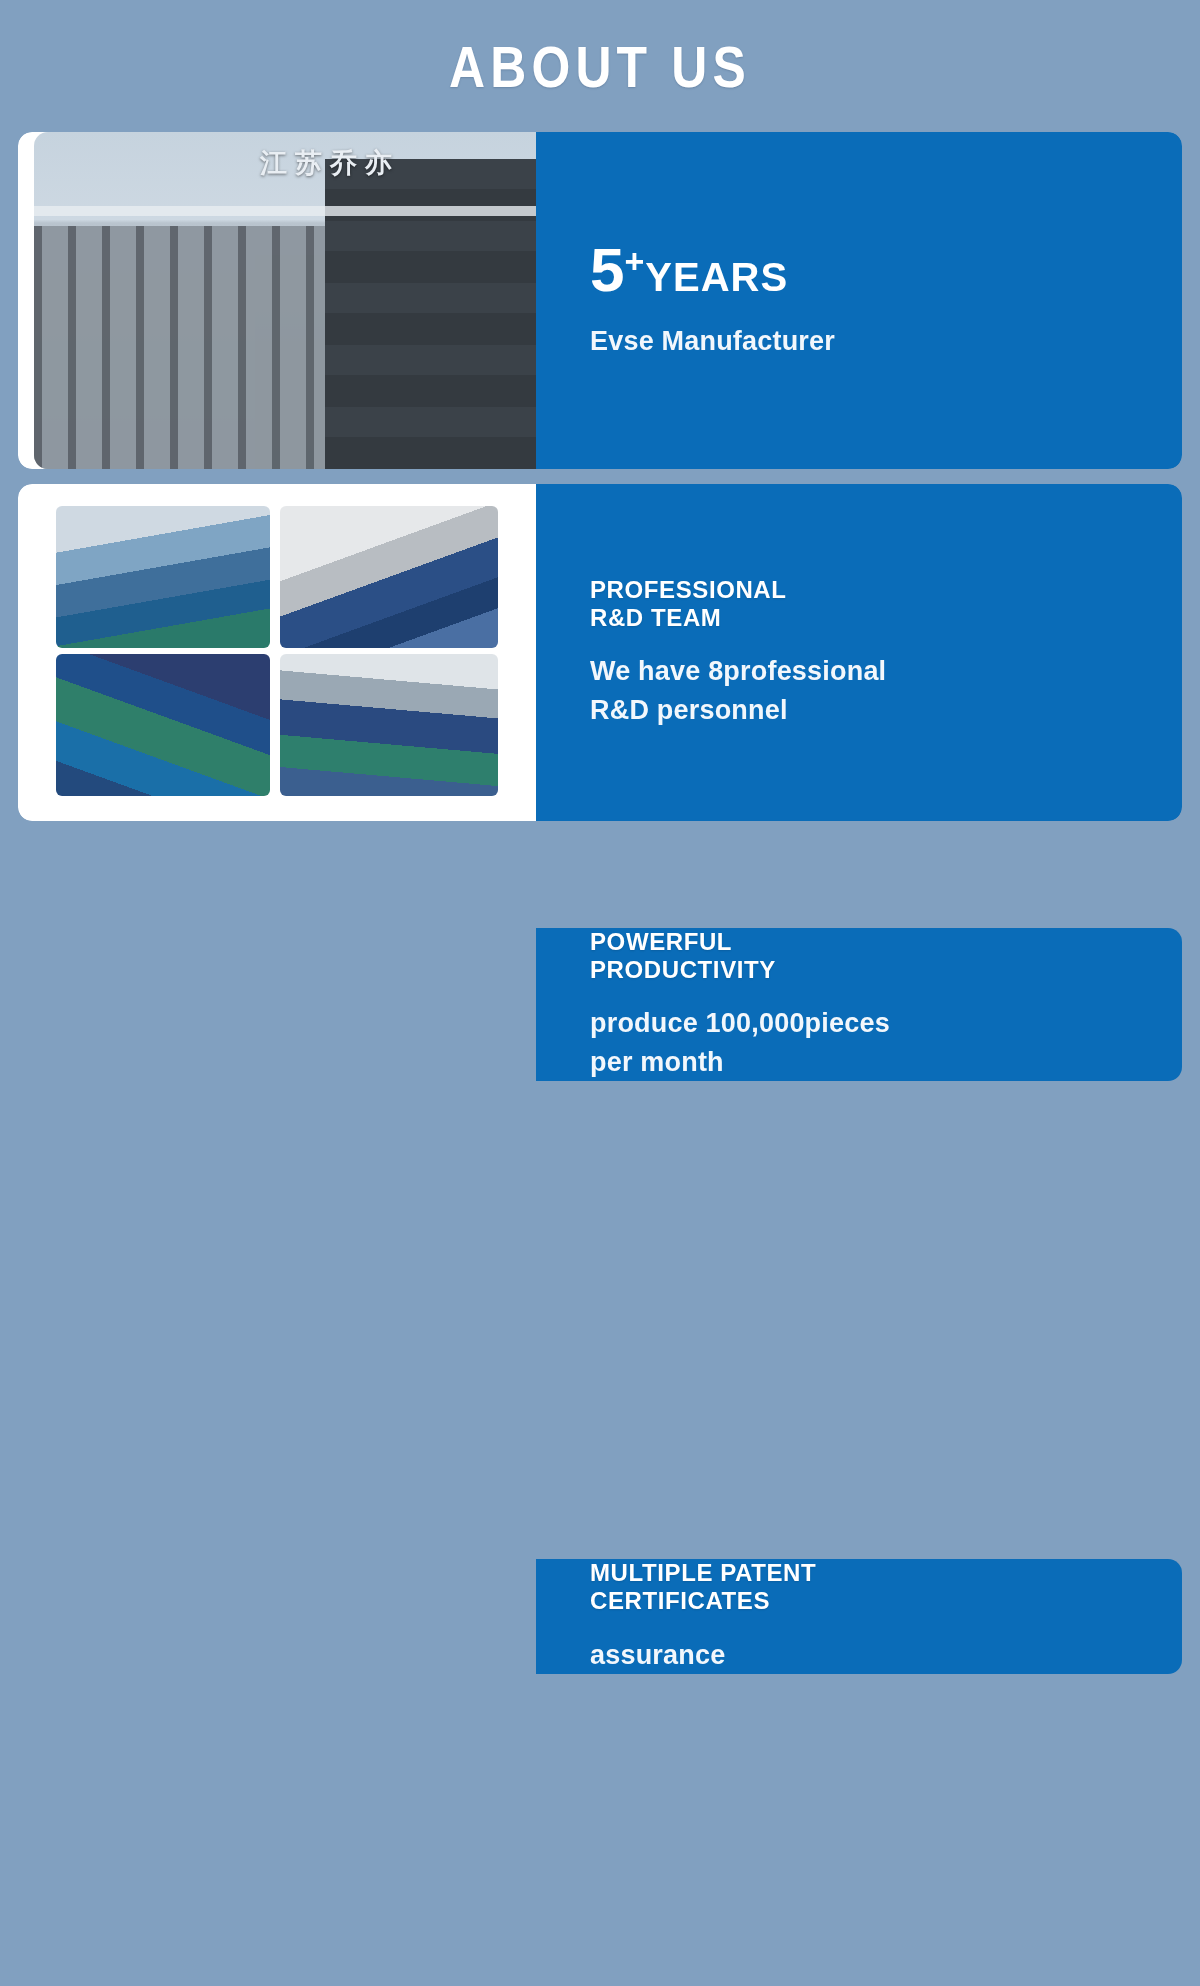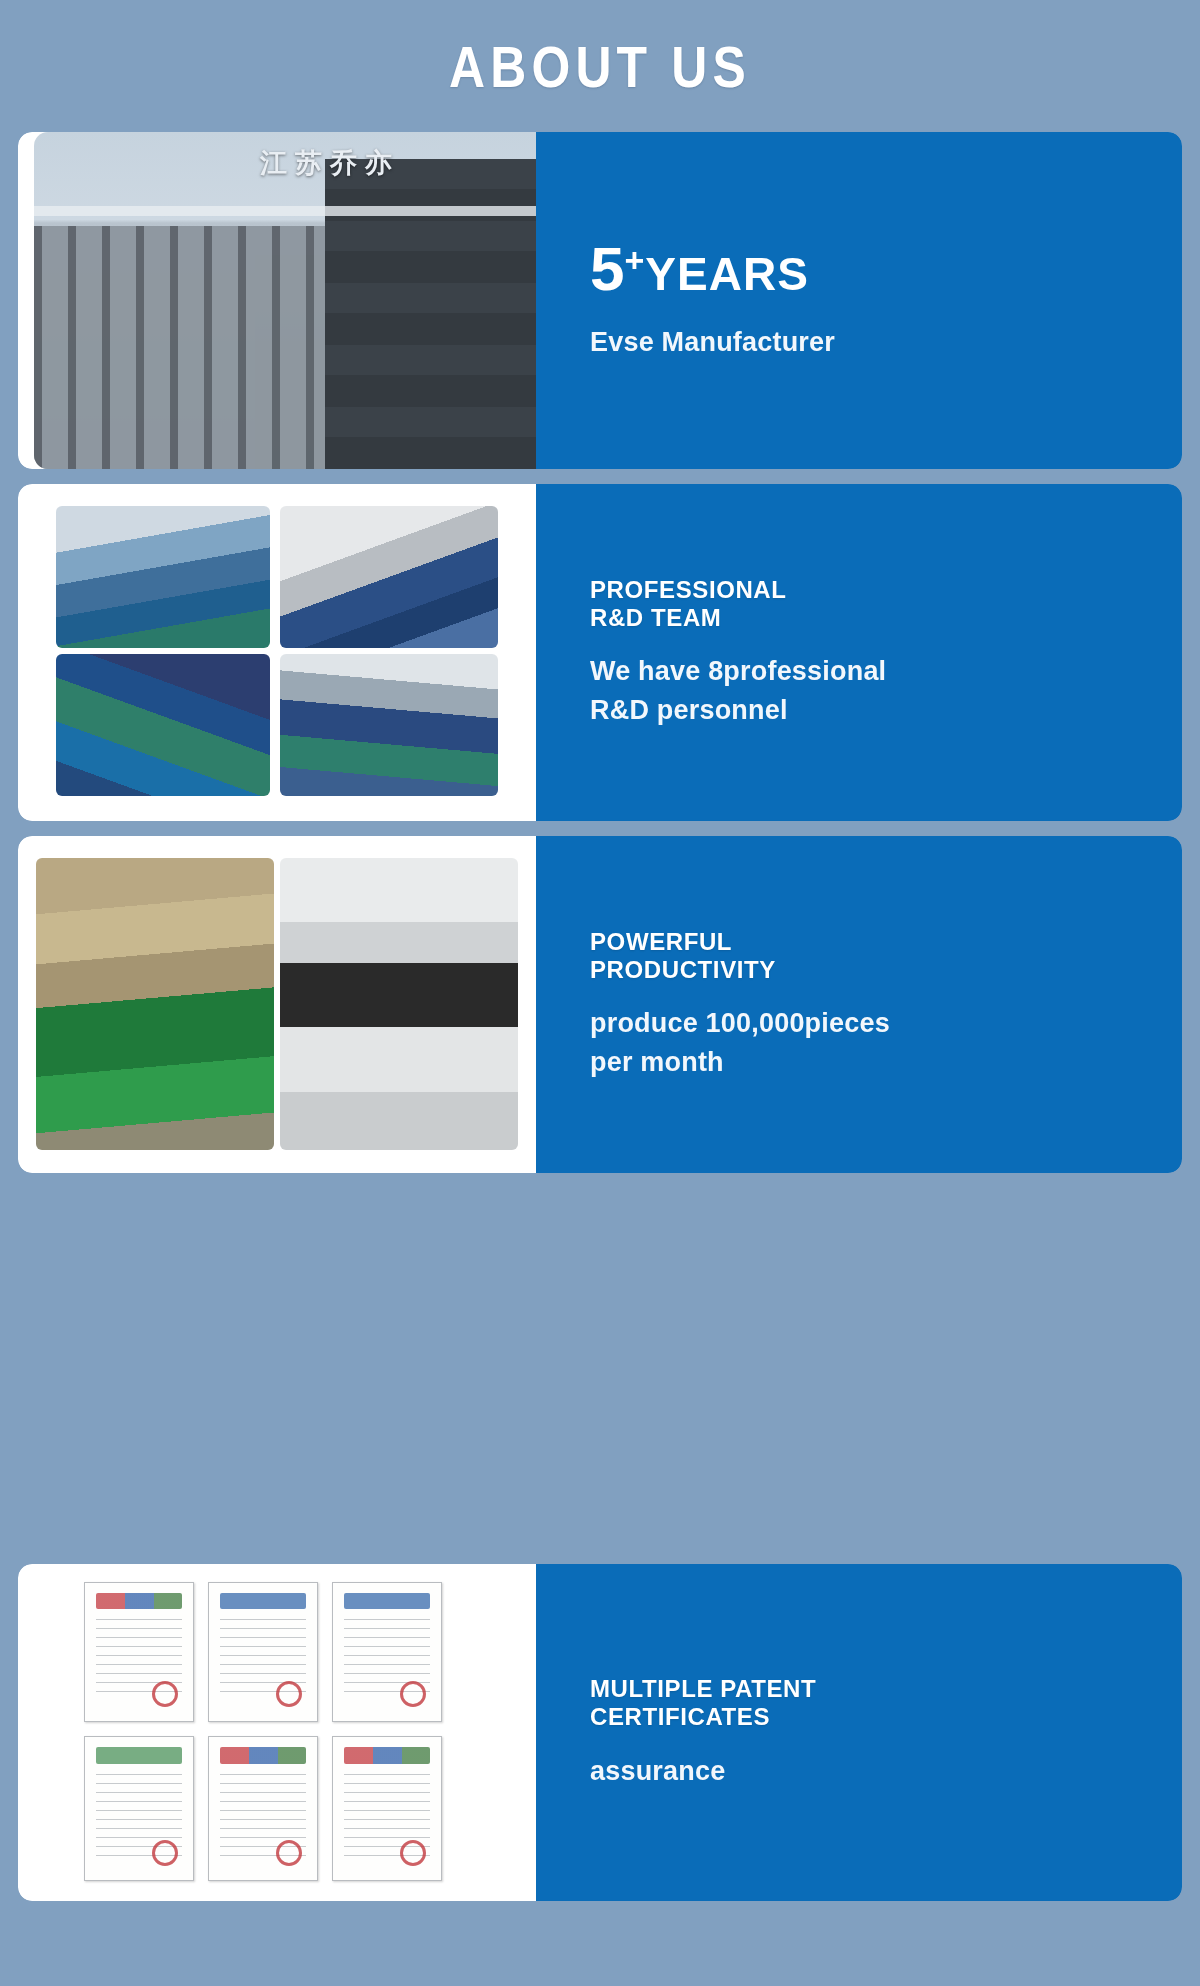--- a/index.html
+++ b/index.html
@@ -70,27 +70,27 @@
     letter-spacing:.2px;
   }
   .bignum{
     font-weight:bold;
     display:flex;
     align-items:baseline;
     margin-bottom:22px;
   }
   .bignum .n{ font-size:62px; line-height:.95; }
   .bignum .plus{ font-size:34px; line-height:1; position:relative; top:-18px; }
-  .bignum .unit{ font-size:46px; letter-spacing:1px; margin-left:1px; }
+  .bignum .unit{ font-size:40px; letter-spacing:1px; margin-left:1px; }
 
   
   #panel1{ top:132px;  height:337px; }
   #panel2{ top:484px;  height:337px; }
-  #panel3{ top:836px;  height:337px; }
-  #panel5{ top:1564px; height:337px; }
+  #panel3{ top:836px;  height:337px;align-items:center; }
+  #panel5{ top:1448px; height:337px;align-items:center; }
 
   
   .photo{ position:absolute; overflow:hidden; border-radius:6px; }
   .photo.full{ inset:0; border-radius:14px 0 0 14px;margin-left:16px; }
 
   
   .ph-building{
     background:
       linear-gradient(180deg,#c6d3de 0%, #cdd8e2 26%, #b9c4ce 27%, #9aa4ad 100%);
   }

